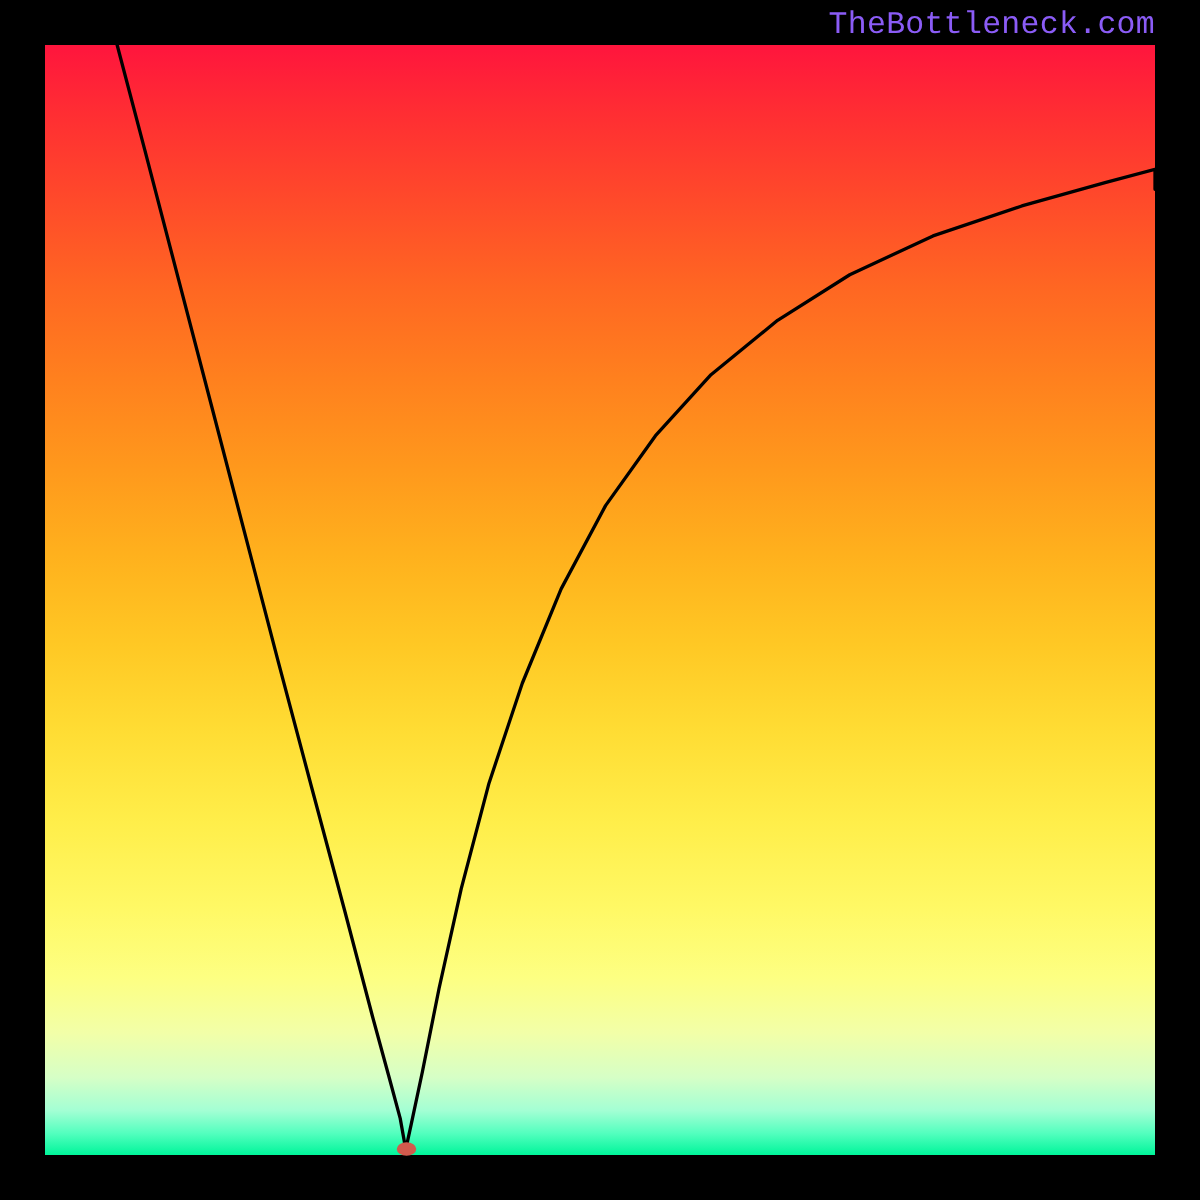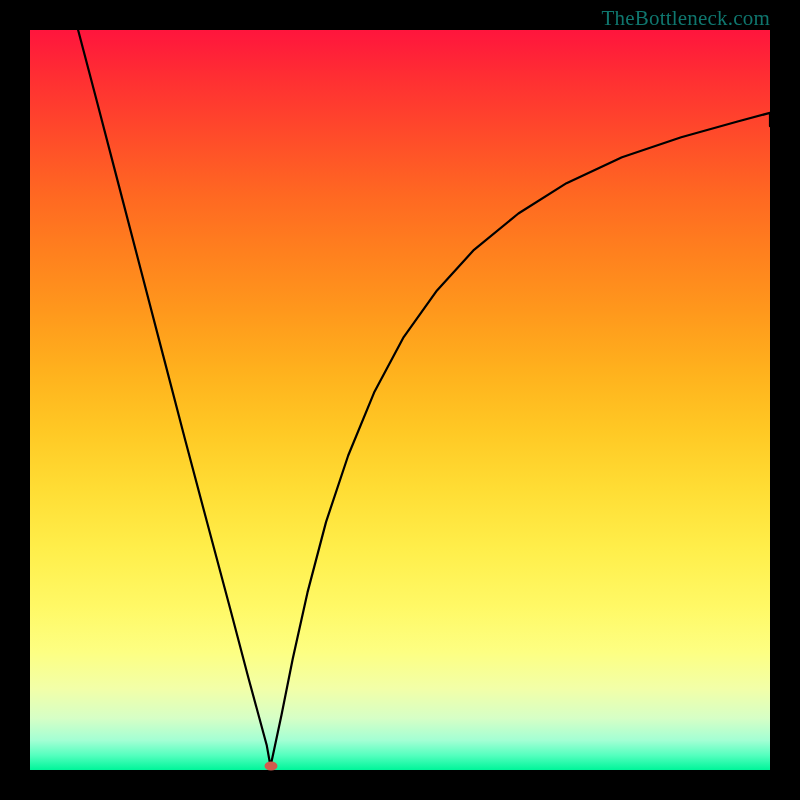--- a/index.html
+++ b/index.html
@@ -43,23 +43,23 @@
     position: absolute;
     width: 13px; height: 9px;
     background: #d15a4d;
     border-radius: 50%;
     transform: translate(-50%, -50%);
   }
   .watermark {
     position: absolute;
     top: 6px;
     right: 30px;
-    font-family: Liberation Serif, serif;
+    font-family: Liberation Mono, monospace;
     font-size: 21px;
-    color: #0f766e;
+    color: #8b5cf6;
     letter-spacing: 0.2px;
   }
 </style>
 </head>
 <body>
 
 <div class="frame">
   <div class="watermark">TheBottleneck.com</div>
   <div class="plot">
     <svg class="curve" viewBox="0 0 740 740" preserveAspectRatio="none">

